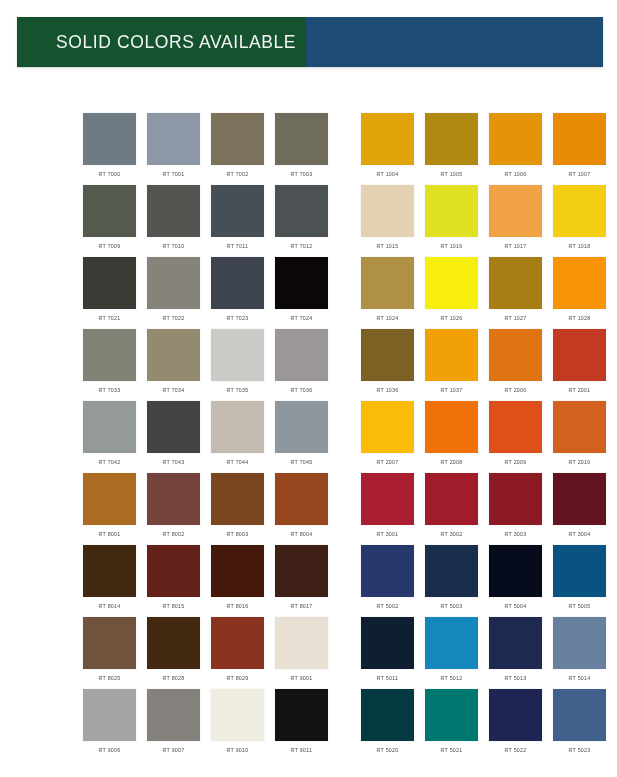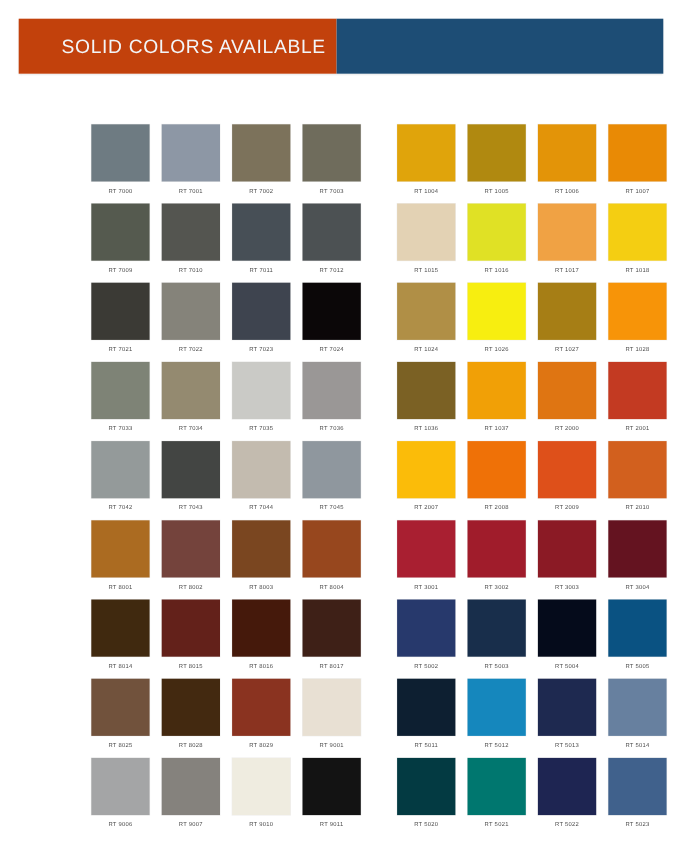--- a/index.html
+++ b/index.html
@@ -21,21 +21,21 @@
     left: 17px;
     top: 17px;
     width: 586px;
     height: 50px;
     display: flex;
     align-items: stretch;
     box-shadow: 0 1px 2px rgba(0,0,0,0.18);
   }
   .header-left {
     width: 289px;
-    background: #c2410c;
+    background: #14532d;
     display: flex;
     align-items: center;
     padding-left: 39px;
     box-sizing: border-box;
   }
   .header-title {
     color: #f2f5f8;
     font-size: 17.5px;
     letter-spacing: 0.6px;
     font-weight: 400;

